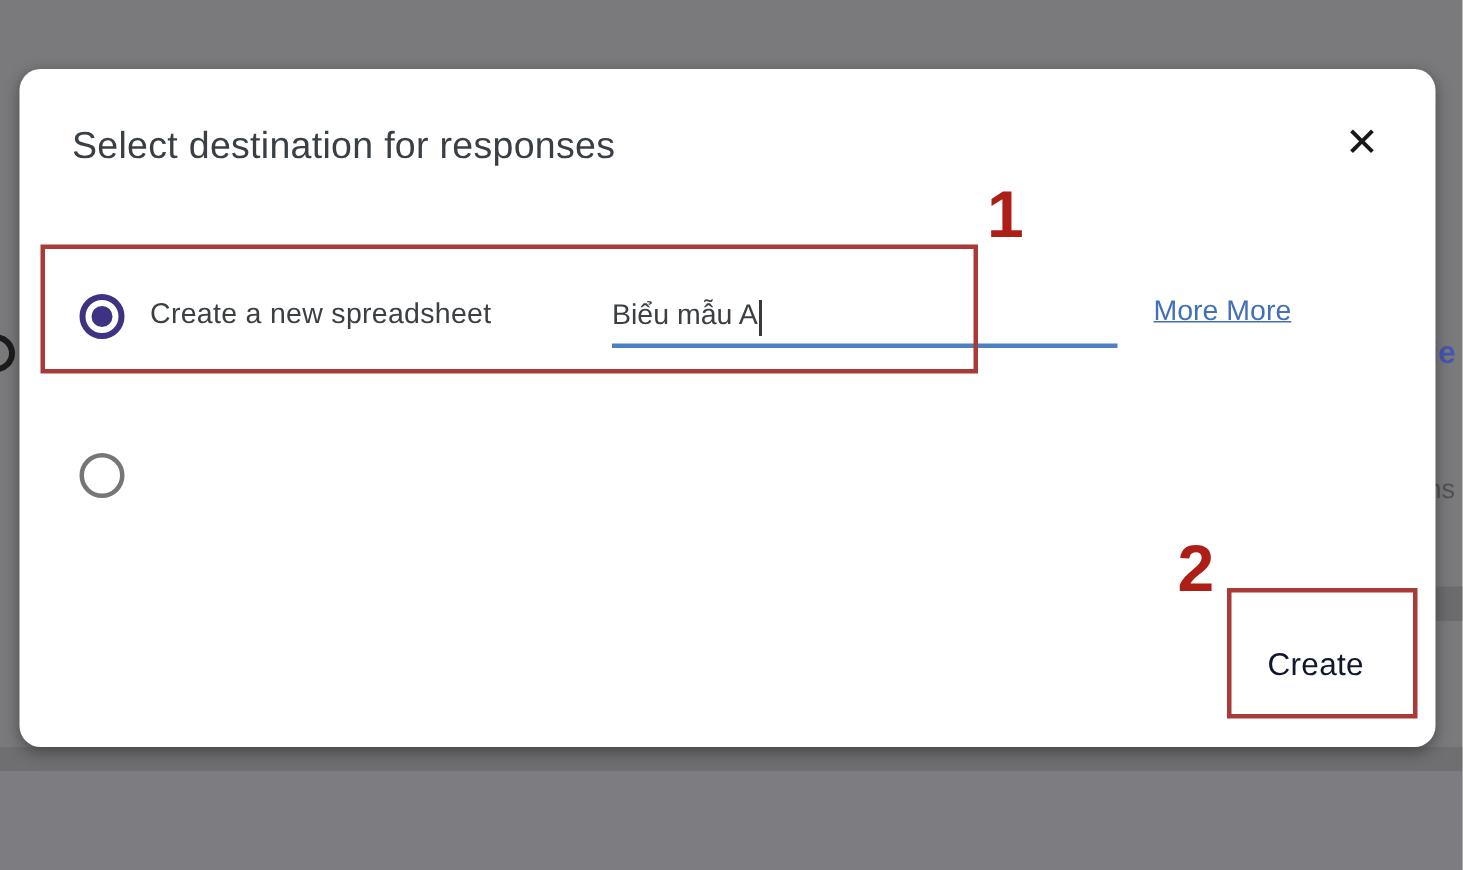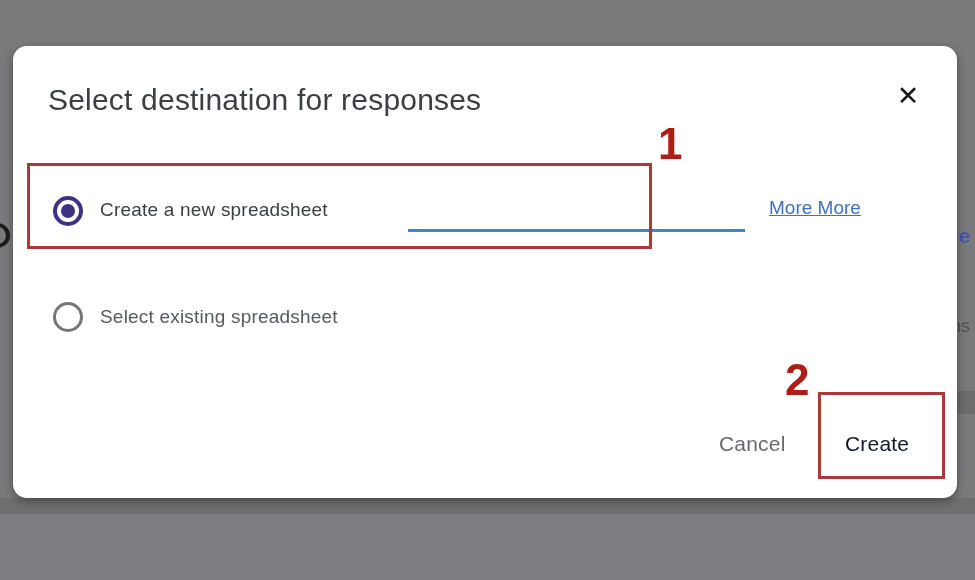--- a/index.html
+++ b/index.html
@@ -21,21 +21,21 @@
   .edge-frag.bottom { left: 951px; top: 316px; font-size: 18px; color: #515155; font-weight: normal; }
 
   
   .dialog {
     position: absolute; left: 13px; top: 46px; width: 944px; height: 452px;
     background: #ffffff; border-radius: 14px;
     box-shadow: 0 3px 10px rgba(0,0,0,0.38);
   }
   .dialog-title {
     position: absolute; left: 48px; top: 83px;
-    font-size: 30px; color: #3a3f45; letter-spacing: 0.2px;
+    font-size: 25px; color: #3a3f45; letter-spacing: 0.2px;
   }
   .close-btn {
     position: absolute; left: 888px; top: 76px; width: 40px; height: 40px;
     background: none; border: none; cursor: pointer;
     font-size: 27px; color: #17181a; line-height: 40px; text-align: center;
     font-family: "DejaVu Sans", sans-serif;
   }
 
   
   .radio {
@@ -98,28 +98,27 @@
 
   <div class="dialog"></div>
 
   <h1 class="dialog-title" style="font-weight:normal;">Select destination for responses</h1>
 
   <button class="close-btn" aria-label="Close">✕</button>
 
   <div class="radio selected" role="radio" aria-checked="true"></div>
   <span class="opt-label one">Create a new spreadsheet</span>
 
+  <span class="name-input"><span>Biểu mẫu A</span><span class="caret"></span></span>
   <div class="input-underline"></div>
 
   <a class="learn-more">More More</a>
 
   <div class="radio unselected" role="radio" aria-checked="false"></div>
-  <span class="opt-label two">Select existing spreadsheet</span>
 
-  <button class="action-btn cancel-btn">Cancel</button>
   <button class="action-btn create-btn">Create</button>
 
   <div class="anno-box one"></div>
   <div class="anno-num one">1</div>
   <div class="anno-box two"></div>
   <div class="anno-num two">2</div>
 
 </div>
 
 </body></html>

